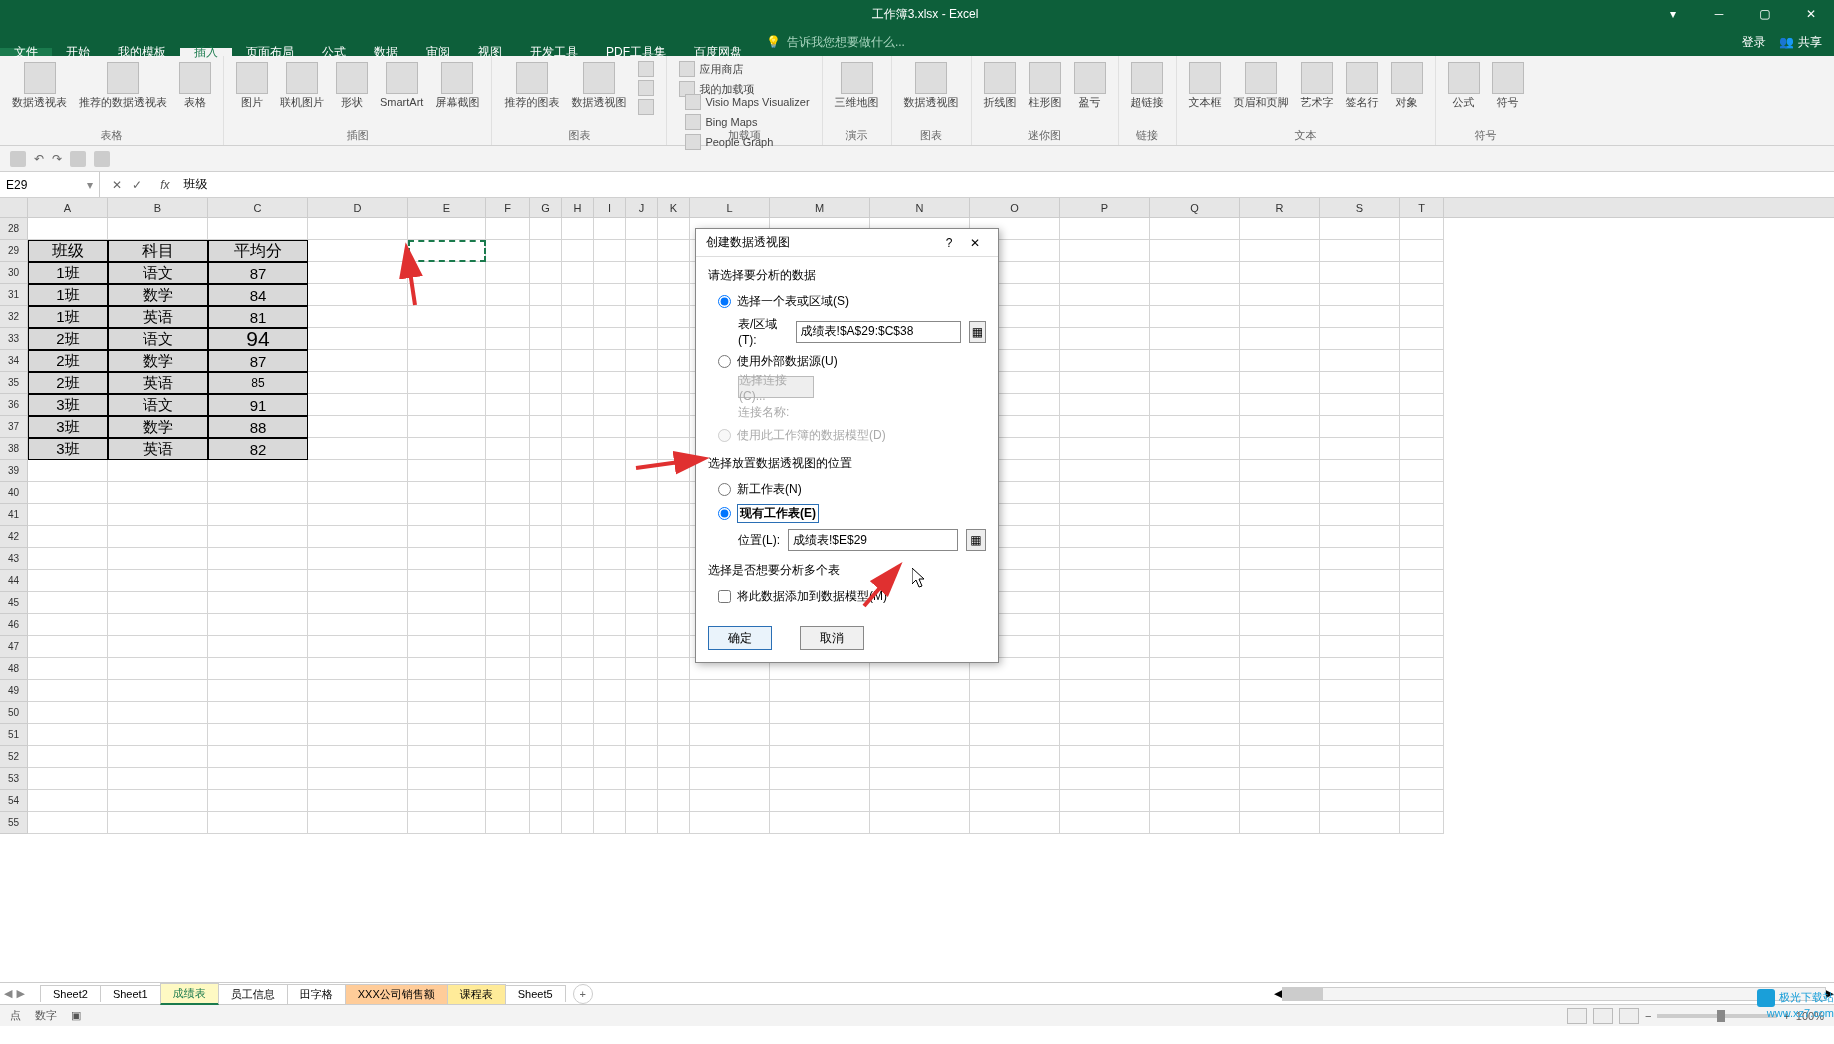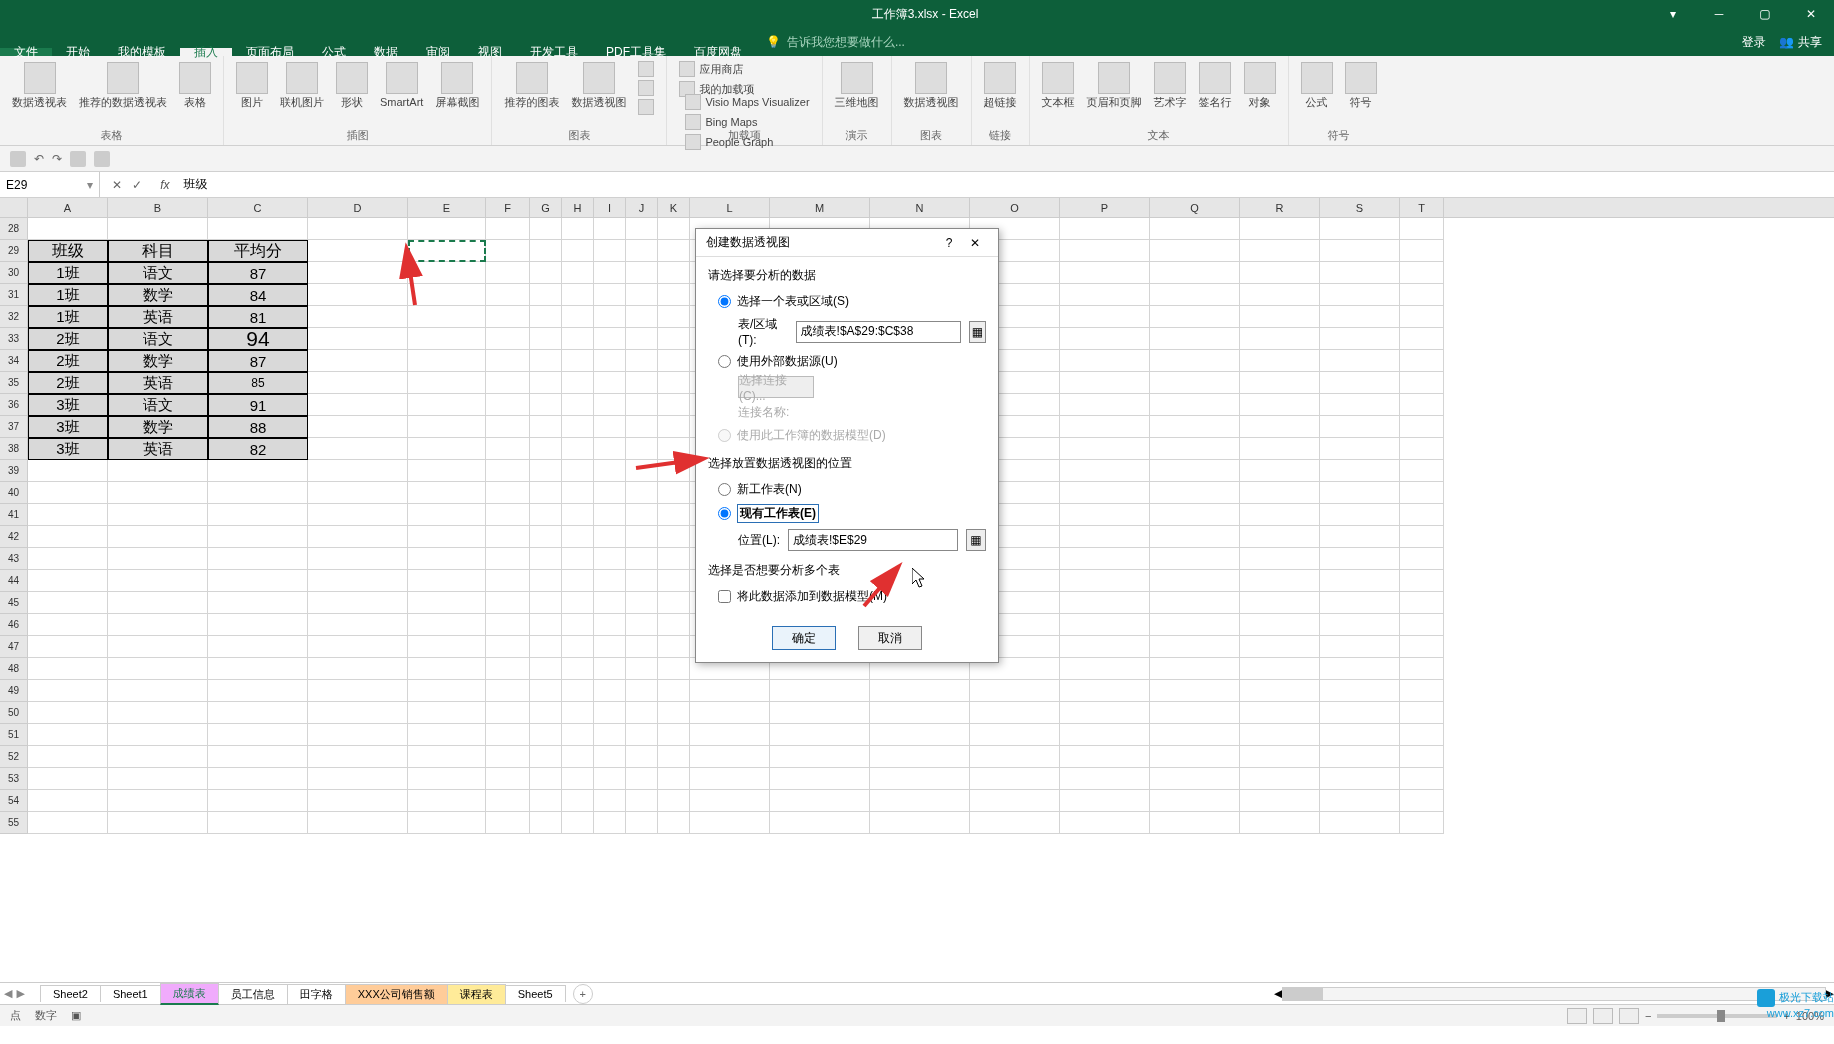--- a/index.html
+++ b/index.html
@@ -67,31 +67,31 @@
 .dialog .dtitle .t { flex: 1; }
 .dialog .dtitle .help, .dialog .dtitle .close { width: 26px; text-align: center; cursor: pointer; }
 .dialog .dbody { padding: 10px 12px; }
 .dialog .section-label { margin-bottom: 6px; }
 .dialog .opt { display: flex; align-items: center; gap: 6px; padding: 3px 0 3px 10px; }
 .dialog .opt input[type=text] { flex: 1; border: 1px solid #888; padding: 2px 4px; font-size: 12px; height: 22px; }
 .dialog .opt .refbtn { width: 20px; height: 22px; border: 1px solid #888; background: #eee; display: inline-flex; align-items: center; justify-content: center; }
 .dialog .opt label { cursor: pointer; }
 .dialog .opt.indent { padding-left: 30px; gap: 8px; }
 .dialog .disabled { color: #aaa; }
-.dialog .dbtn-row { display: flex; justify-content: center; gap: 22px; padding: 8px 12px 12px; }
+.dialog .dbtn-row { display: flex; justify-content: flex-start; gap: 28px; padding: 8px 12px 12px; }
 .dialog .dbtn { width: 64px; height: 24px; border: 1px solid #888; background: #f0f0f0; cursor: pointer; font-size: 12px; }
 .dialog .dbtn.primary { border: 1px solid #2a6fb5; background: #eaf3fb; }
 .dialog .boxed { border: 1px solid #2a6fb5; padding: 0 2px; font-weight: bold; }
 .dialog .connbtn { width: 76px; height: 22px; border: 1px solid #bbb; background: #eee; color: #aaa; display: inline-flex; align-items: center; justify-content: center; }
 
 
 .sheet-tabs { height: 22px; border-top: 1px solid #ccc; display: flex; align-items: center; font-size: 11px; padding-left: 40px; background: #fff; position: relative; }
 .sheet-tabs .navbtns { position: absolute; left: 4px; display: flex; gap: 4px; color: #888; }
 .sheet-tabs .stab { padding: 2px 12px; border: 1px solid #ccc; border-bottom: none; background: #fff; cursor: pointer; margin-right: -1px; }
-.sheet-tabs .stab.active { background: #f0abfc; border-bottom: 2px solid #1a7a4d; color: #1a7a4d; }
+.sheet-tabs .stab.active { background: #fef9c3; border-bottom: 2px solid #1a7a4d; color: #1a7a4d; }
 .sheet-tabs .stab.hl1 { background: #ffcc99; }
 .sheet-tabs .stab.hl2 { background: #ffeb99; }
 .sheet-tabs .addsheet { width: 20px; height: 20px; border: 1px solid #ccc; border-radius: 50%; display: inline-flex; align-items: center; justify-content: center; margin-left: 8px; cursor: pointer; color: #666; }
 .sheet-tabs .hscroll { margin-left: auto; width: 560px; height: 16px; display: flex; align-items: center; }
 .sheet-tabs .hscroll .track { flex: 1; height: 14px; border: 1px solid #ccc; background: #f4f4f4; position: relative; }
 .sheet-tabs .hscroll .thumb { position: absolute; left: 0; width: 40px; height: 12px; background: #ccc; }
 
 
 .statusbar { height: 22px; background: #f3f3f3; border-top: 1px solid #ccc; display: flex; align-items: center; font-size: 11px; color: #555; padding: 0 10px; gap: 14px; }
 .statusbar .right { margin-left: auto; display: flex; align-items: center; gap: 6px; }
@@ -257,20 +257,37 @@
     <div class="glabel">演示</div>
   </div>
   <div class="ribbon-group">
     <div class="row">
         <div class="ribbon-btn">
           <div class="ico big"></div>
           <div class="lbl">数据透视图</div>
         </div>
       </div>
     <div class="glabel">图表</div>
+  </div>
+  <div class="ribbon-group">
+    <div class="row">
+      <div class="ribbon-btn">
+          <div class="ico big"></div>
+          <div class="lbl">折线图</div>
+        </div>
+      <div class="ribbon-btn">
+          <div class="ico big"></div>
+          <div class="lbl">柱形图</div>
+        </div>
+      <div class="ribbon-btn">
+          <div class="ico big"></div>
+          <div class="lbl">盈亏</div>
+        </div>
+    </div>
+    <div class="glabel">迷你图</div>
   </div>
   <div class="ribbon-group">
     <div class="row">
         <div class="ribbon-btn">
           <div class="ico big"></div>
           <div class="lbl">超链接</div>
         </div>
       </div>
     <div class="glabel">链接</div>
   </div>

